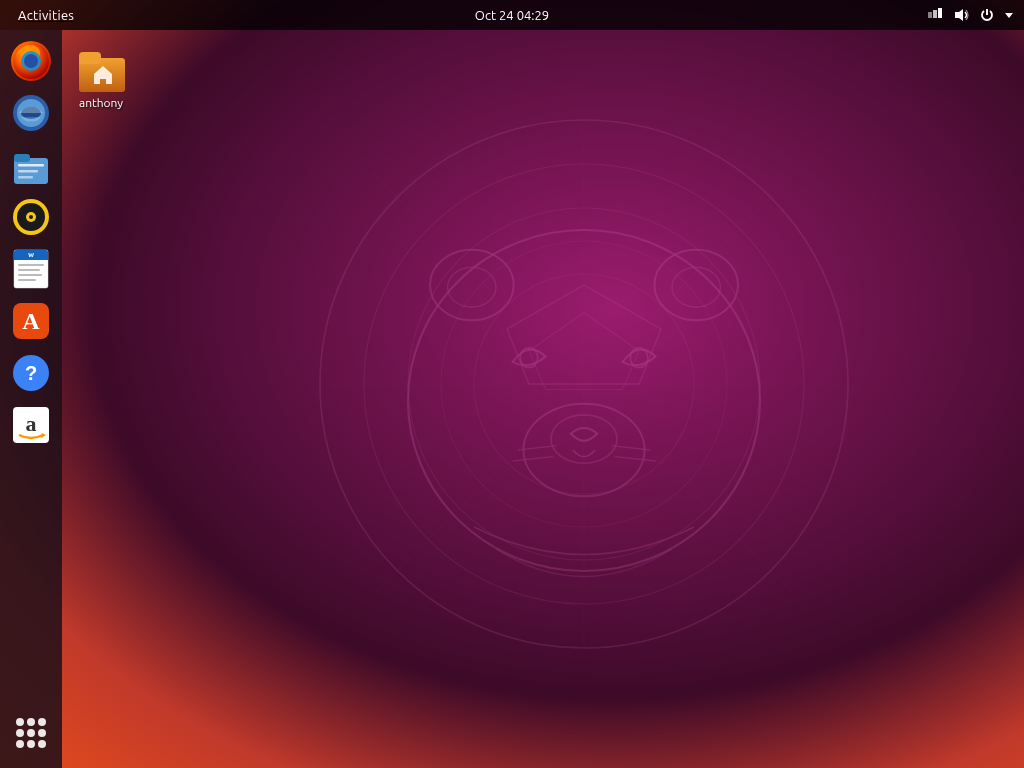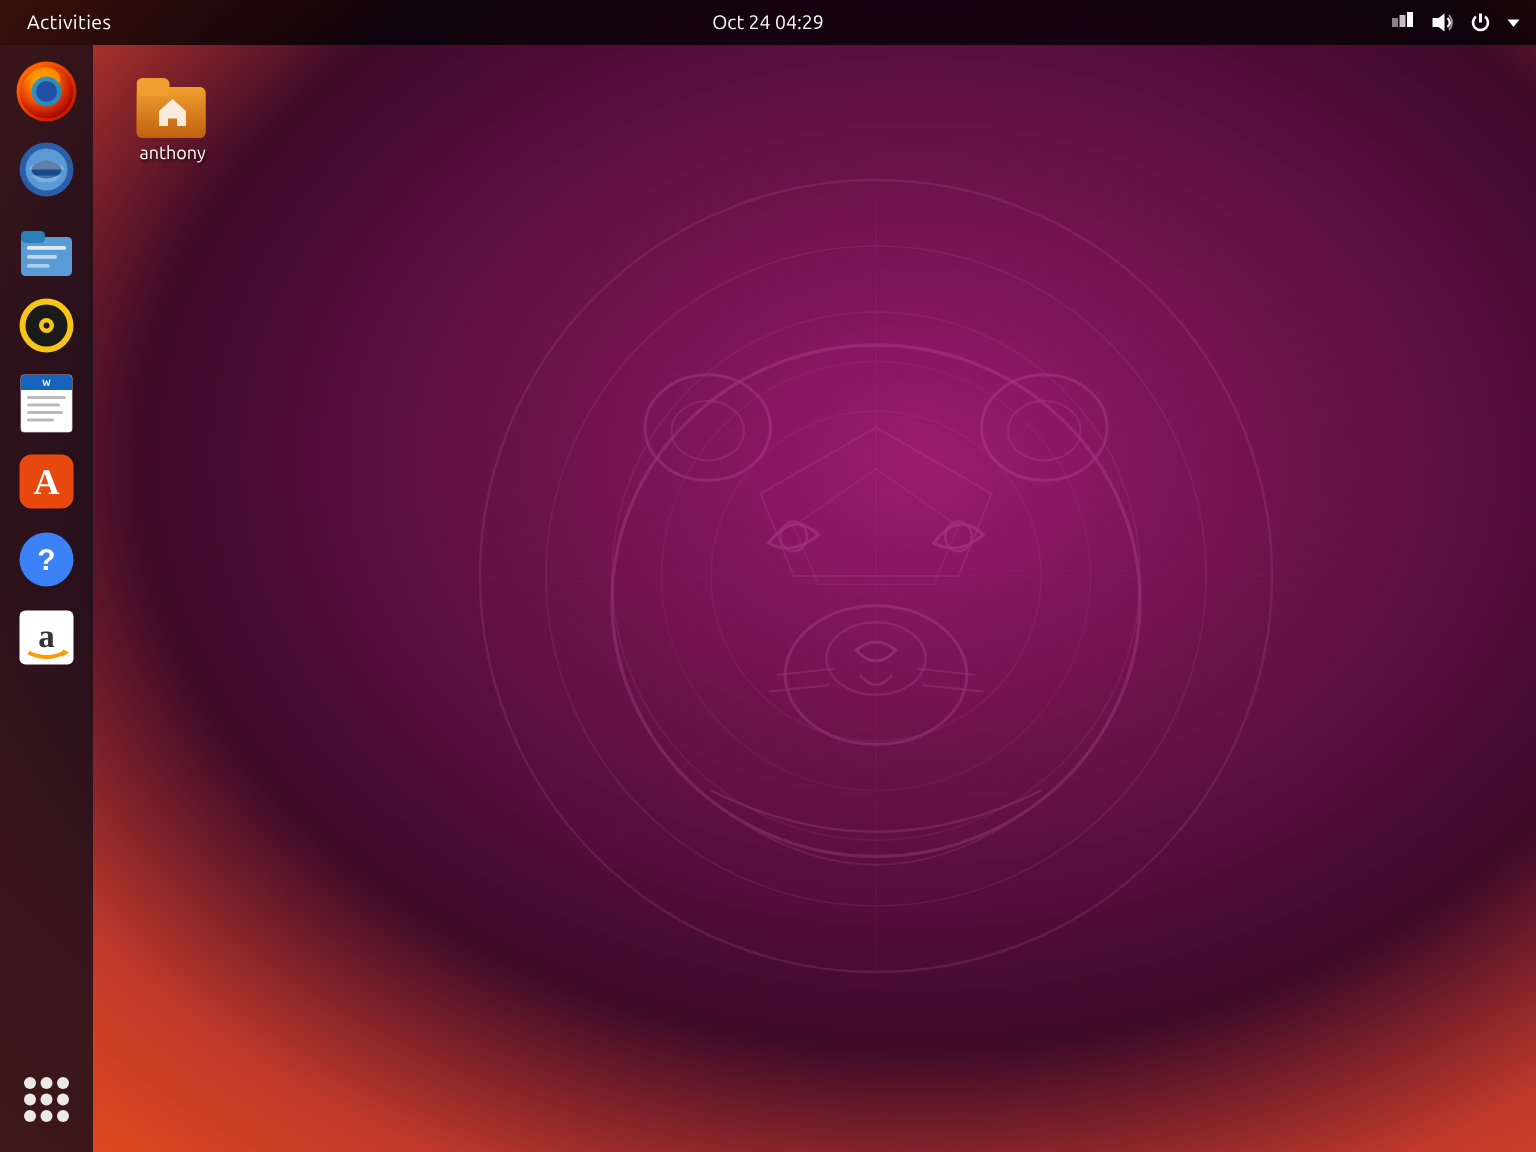--- a/index.html
+++ b/index.html
@@ -42,20 +42,21 @@
       display: flex;
       align-items: center;
       justify-content: space-between;
       padding: 0 10px;
       z-index: 100;
     }
 
     #topbar-left {
       display: flex;
       align-items: flex-start;
+      text-decoration: underline;
     }
 
     #activities-btn {
       color: white;
       font-size: 13px;
       font-weight: 400;
       cursor: pointer;
       padding: 0 8px;
       letter-spacing: 0.3px;
     }
@@ -164,21 +165,21 @@
       left: 75px;
       z-index: 50;
       display: flex;
       flex-direction: column;
       gap: 10px;
     }
 
     .desktop-icon {
       display: flex;
       flex-direction: column;
-      align-items: center;
+      align-items: flex-start;
       width: 80px;
       cursor: pointer;
       padding: 4px;
       border-radius: 4px;
     }
     .desktop-icon-img {
       width: 48px;
       height: 48px;
       margin-bottom: 4px;
     }

